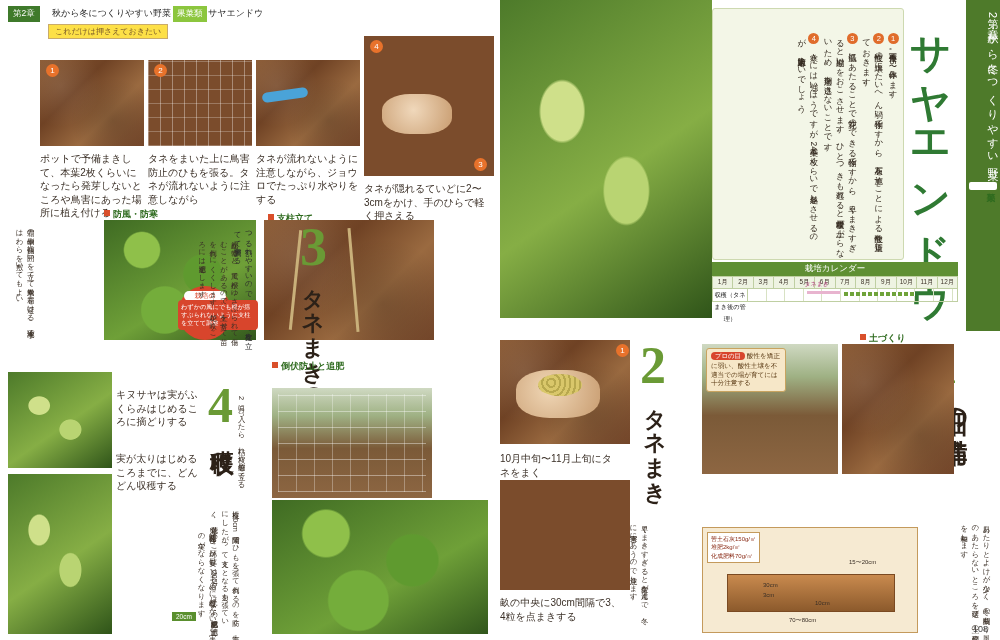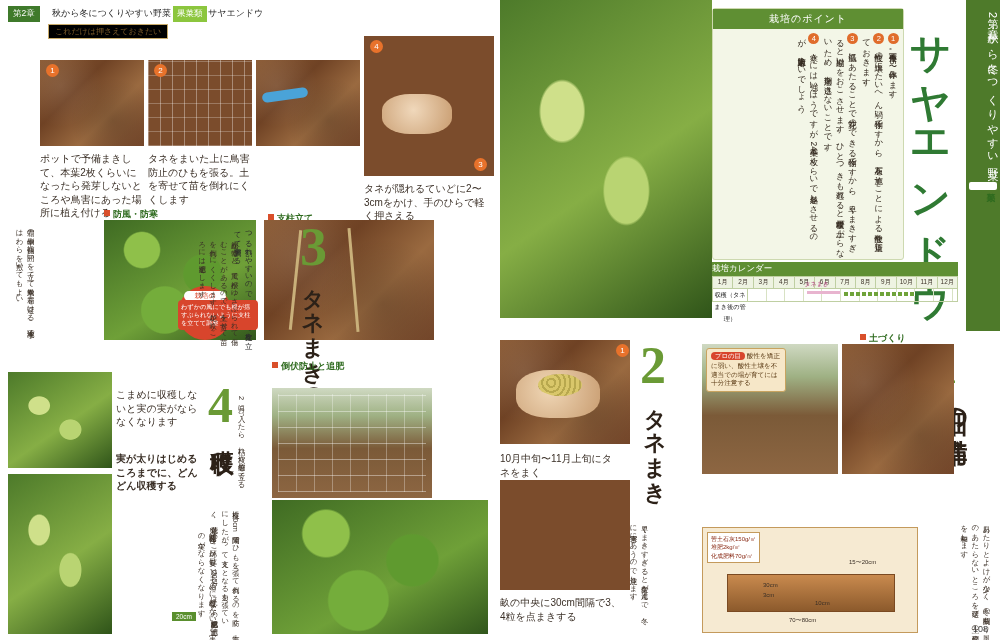--- a/index.html
+++ b/index.html
@@ -45,21 +45,21 @@
      font-size:40px;letter-spacing:4px;color:#2f7a33;font-weight:bold;font-family:"Liberation Serif",serif;}
 
   .pointbox{position:absolute;left:712px;top:8px;width:190px;height:250px;background:#f3f6e7;border:1px solid #cdd9b0;border-radius:3px;}
   .pointbox h4{margin:0;padding:3px 0;text-align:center;background:#5f8f33;color:#fff;font-size:10px;font-weight:normal;letter-spacing:1px;}
   .pointcols{position:absolute;top:22px;left:4px;right:4px;bottom:4px;display:flex;flex-direction:row-reverse;gap:2px;}
   .pointcol{writing-mode:vertical-rl;font-size:8.4px;line-height:1.45;color:#33291f;padding-top:2px;max-height:220px;}
   .pnum{display:inline-block;background:#e06c2b;color:#fff;border-radius:50%;width:11px;height:11px;line-height:11px;text-align:center;font-size:7.5px;writing-mode:horizontal-tb;margin-bottom:3px;}
 
   
   .cal{position:absolute;left:712px;top:262px;width:246px;height:62px;}
-  .cal .ttl{background:#5f8f33;color:#fff;font-size:8.5px;text-align:left;padding:1px 0;}
+  .cal .ttl{background:#5f8f33;color:#fff;font-size:8.5px;text-align:center;padding:1px 0;}
   .caltab{display:flex;font-size:6.4px;}
   .caltab div{flex:1;text-align:center;border:1px solid #bfcfa2;border-left:none;padding:1px 0;background:#eef3e2;color:#3c3228;}
   .caltab div:first-child{border-left:1px solid #bfcfa2;}
   .calrow{display:flex;font-size:6.2px;height:13px;align-items:stretch;}
   .calrow .lbl{width:34px;border:1px solid #bfcfa2;border-top:none;text-align:center;line-height:12px;background:#fff;}
   .calrow .track{flex:1;border:1px solid #bfcfa2;border-top:none;border-left:none;position:relative;background:
       repeating-linear-gradient(90deg,transparent 0 17.6px,#d8e2c4 17.6px 18.6px);}
   .seed{position:absolute;left:28%;top:2px;height:3px;width:16%;background:#e8b4cf;}
   .harv{position:absolute;left:46%;top:3px;height:4px;width:34%;background:
       repeating-linear-gradient(90deg,#6fa33a 0 4px,#fff 4px 6px);}
@@ -74,21 +74,21 @@
 
   
   .badge{position:absolute;width:13px;height:13px;border-radius:50%;background:#e8722b;color:#fff;font-size:8px;line-height:13px;text-align:center;}
 
   
   .chaptag{position:absolute;left:8px;top:6px;background:#3f7a2b;color:#fff;font-size:8.5px;padding:2px 5px;}
   .headline{position:absolute;left:52px;top:7px;font-size:9px;color:#2b2b2b;}
   .greentag{position:absolute;left:173px;top:6px;background:#8cc63e;color:#fff;font-size:8.5px;padding:2px 4px;}
   .plantname{position:absolute;left:208px;top:7px;font-size:9px;color:#2b2b2b;}
 
-  .blockttl{position:absolute;left:48px;top:24px;font-size:8px;color:#7a5a2a;border:1px solid #c9ab6a;padding:1px 6px;background:#000000;}
+  .blockttl{position:absolute;left:48px;top:24px;font-size:8px;color:#7a5a2a;border:1px solid #c9ab6a;padding:1px 6px;background:#fde047;}
   .bigsub{position:absolute;left:40px;top:36px;font-size:18px;font-weight:bold;color:#2f5d1f;font-family:"Liberation Serif",serif;}
 
   .tubo{position:absolute;width:54px;height:54px;border-radius:50%;background:#d8452c;color:#fff;font-size:8px;text-align:center;}
   .tubo .t1{display:block;font-size:7px;background:#fff;color:#d8452c;border-radius:6px;margin:5px 6px 1px;}
   .proc{position:absolute;background:#f6e7c8;border:1px solid #c8a35f;border-radius:3px;padding:3px 4px;font-size:6.6px;line-height:1.3;color:#5a3a14;}
   .proc .hd{background:#d8452c;color:#fff;border-radius:7px;padding:0 4px;font-size:6.4px;display:inline-block;margin-bottom:2px;}
 
   .diagram{position:absolute;left:702px;top:527px;width:214px;height:104px;background:#f6ead2;border:1px solid #c49a5c;}
   .diagram .lime{position:absolute;left:4px;top:4px;background:#fff;border:1px solid #c49a5c;font-size:6px;line-height:1.4;padding:2px 3px;color:#8a2b16;}
   .bed{position:absolute;left:24px;top:46px;width:166px;height:36px;background:linear-gradient(180deg,#c98a4e,#8c5a2c);border:1px solid #7a4a22;}
@@ -105,21 +105,20 @@
 <div class="page">
 
   <div class="rightband">
     <span class="t">第2章・秋から冬につくりやすい野菜</span>
   </div>
   <div class="abs" style="right:3px;top:182px;width:28px;background:#fff;color:#2f6b1f;font-size:9px;writing-mode:vertical-rl;text-align:center;padding:4px 0;border-radius:2px;">果菜類</div>
 
   <div class="bigtitle">サヤエンドウ</div>
 
   <div class="pointbox">
-    <h4>栽培のポイント</h4>
     <div class="pointcols">
       <div class="pointcol"><span class="pnum">1</span><span>連作不可。4〜5年休みます。</span></div>
       <div class="pointcol"><span class="pnum">2</span><span>酸性の土壌にたいへん弱い作物ですから、石灰を施すことによる酸性を矯正しておきます。</span></div>
       <div class="pointcol"><span class="pnum">3</span><span>低温にあたることで花芽のできる作物ですから、早くまきすぎると勘違いをおこさせます。ひとつきも遅れると収穫量が上がらないため、適期を逃さないことです。</span></div>
       <div class="pointcol"><span class="pnum">4</span><span>寒さには強いほうですが、本葉2〜4枚くらいで冬越しさせるのが、防寒対策上よいでしょう。</span></div>
     </div>
   </div>
 
   <div class="cal">
     <div class="ttl">栽培カレンダー</div>
@@ -201,25 +200,26 @@
   <div class="blockttl">これだけは押さえておきたい</div>
 
   <div class="photo soil" style="left:40px;top:60px;width:104px;height:86px;"></div>
   <div class="badge" style="left:46px;top:64px;">1</div>
   <div class="cap" style="left:40px;top:152px;width:104px;">ポットで予備まきして、本葉2枚くらいになったら発芽しないところや鳥害にあった場所に植え付ける</div>
 
   <div class="photo soil2" style="left:148px;top:60px;width:104px;height:86px;">
     <div style="position:absolute;inset:0;background:repeating-linear-gradient(90deg,rgba(255,255,255,.35) 0 1px,transparent 1px 12px),repeating-linear-gradient(0deg,rgba(255,255,255,.25) 0 1px,transparent 1px 14px);"></div>
   </div>
   <div class="badge" style="left:154px;top:64px;">2</div>
-  <div class="cap" style="left:148px;top:152px;width:104px;">タネをまいた上に鳥害防止のひもを張る。土を寄せて苗を倒れにくくします</div>
+  <div class="cap" style="left:148px;top:152px;width:104px;">タネをまいた上に鳥害防止のひもを張る。タネが流れないように注意しながら</div>
 
   <div class="photo soil" style="left:256px;top:60px;width:104px;height:86px;">
     <div style="position:absolute;left:6px;top:30px;width:46px;height:10px;background:#4aa3d8;border-radius:5px;transform:rotate(-8deg);"></div>
   </div>
+  <div class="cap" style="left:256px;top:152px;width:104px;">タネが流れないように注意しながら、ジョウロでたっぷり水やりをする</div>
 
   <div class="photo soil2" style="left:364px;top:36px;width:130px;height:140px;">
     <div style="position:absolute;left:18px;top:58px;width:70px;height:40px;border-radius:40%;background:radial-gradient(circle at 45% 40%,#f0d8bb,#c79a6d);"></div>
   </div>
   <div class="badge" style="left:370px;top:40px;">4</div>
   <div class="badge" style="left:474px;top:158px;">3</div>
   <div class="cap" style="left:364px;top:182px;width:128px;">タネが隠れるていどに2〜3cmをかけ、手のひらで軽く押さえる</div>
 
   <div class="subhead" style="left:104px;top:208px;"><span class="sq"></span><span>防風・防寒</span></div>
   <div class="subhead" style="left:268px;top:212px;"><span class="sq"></span><span>支柱立て</span></div>
@@ -238,22 +238,22 @@
     <span style="font-size:11px;font-weight:bold;">ツボ</span>
   </div>
   <div class="abs" style="left:178px;top:300px;width:74px;font-size:6.2px;line-height:1.3;color:#fff;background:#d8452c;border-radius:4px;padding:3px;">わずかの風にでも根が揺すぶられないように支柱を立てて調整</div>
 
   <div class="secnum" style="left:300px;top:216px;font-size:54px;">3</div>
   <div class="sectitle" style="left:298px;top:272px;font-size:22px;">タネまき後の管理</div>
   <div class="capv" style="left:196px;top:236px;height:104px;font-size:7.2px;">株元が乾くと、風で根がゆさぶられて傷むことがあるので、土を寄せて苗を倒れにくくします。花が咲くころには追肥をします。</div>
 
   <div class="photo podphoto" style="left:8px;top:372px;width:104px;height:96px;"></div>
   <div class="photo podphoto" style="left:8px;top:474px;width:104px;height:160px;"></div>
-  <div class="cap" style="left:116px;top:388px;width:84px;">こまめに収穫しないと実の実がならなくなります</div>
-  <div class="cap" style="left:116px;top:452px;width:84px;font-weight:bold;">実が太りはじめるころまでに、どんどん収穫する</div>
+  <div class="cap" style="left:116px;top:388px;width:84px;">キヌサヤは実がふくらみはじめるころに摘どりする</div>
+  <div class="cap" style="left:116px;top:452px;width:84px;">実が太りはじめるころまでに、どんどん収穫する</div>
 
   <div class="secnum" style="left:208px;top:376px;font-size:50px;">4</div>
   <div class="sectitle" style="left:206px;top:432px;font-size:24px;">収穫</div>
   <div class="capv" style="left:196px;top:528px;height:100px;font-size:7.4px;">開花後20〜25日が目安。こまめに収穫しないと実の実がならなくなります。</div>
 
   <div class="subhead" style="left:272px;top:360px;"><span class="sq"></span><span>倒伏防止と追肥</span></div>
   <div class="photo skyfield" style="left:272px;top:388px;width:160px;height:110px;">
     <div style="position:absolute;inset:6px;background:repeating-linear-gradient(0deg,rgba(255,255,255,.4) 0 1px,transparent 1px 16px),repeating-linear-gradient(90deg,rgba(255,255,255,.3) 0 1px,transparent 1px 18px);"></div>
   </div>
   <div class="capv" style="left:236px;top:396px;height:96px;font-size:7.4px;">2月に入ったら、枯れ枝や細竹を立てる</div>

